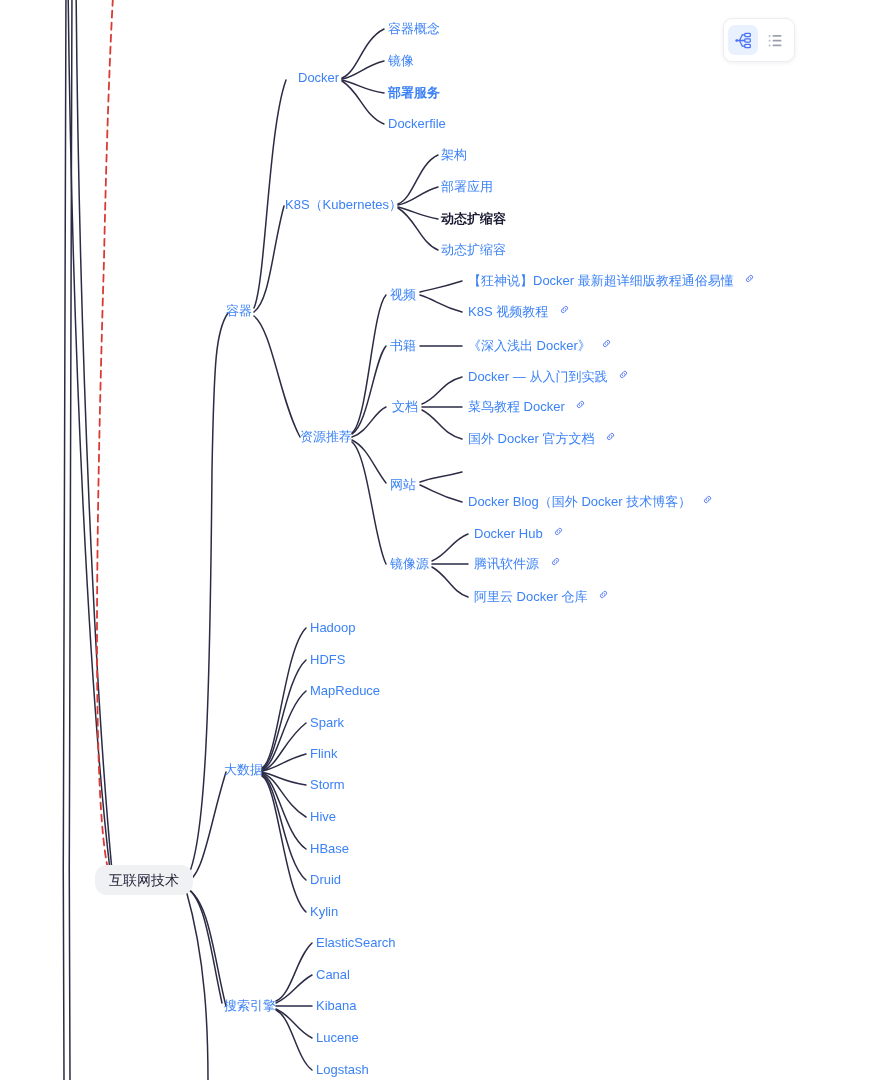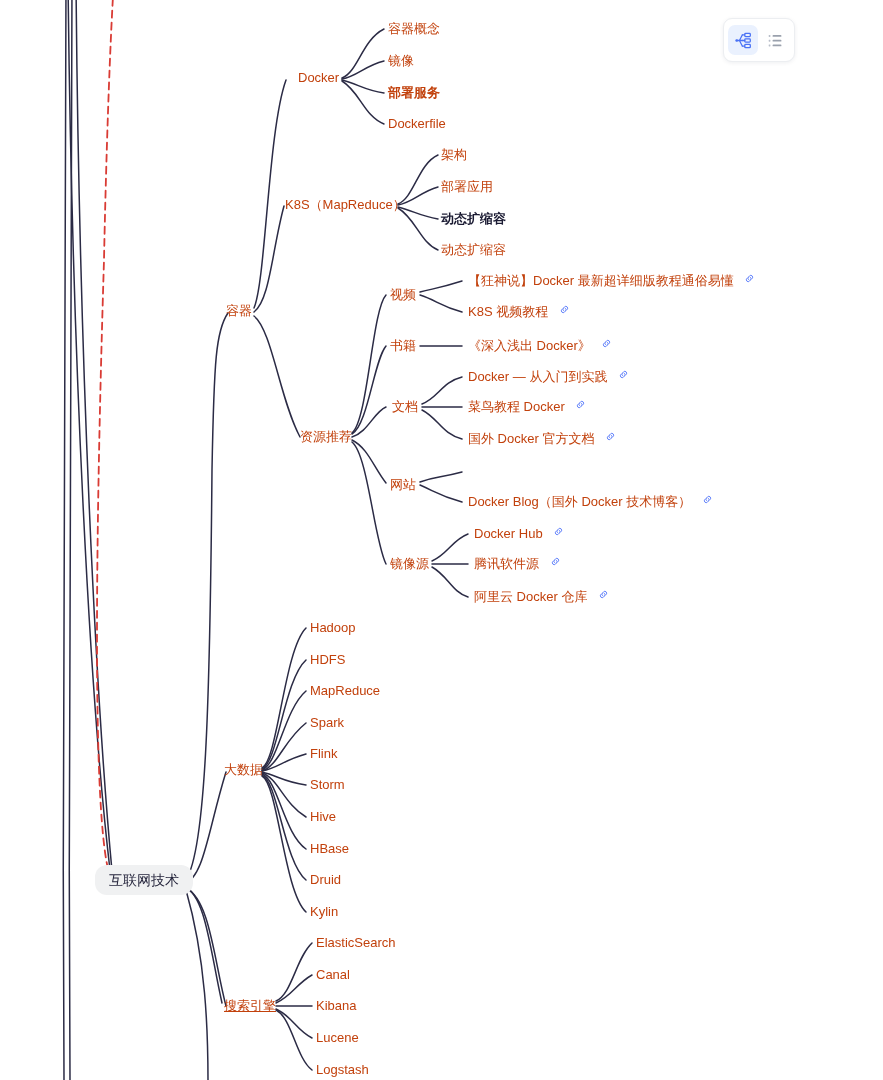--- a/index.html
+++ b/index.html
@@ -5,21 +5,21 @@
   html,body{margin:0;padding:0;}
   body{
     width:883px;height:1080px;background:#ffffff;
     font-family:"Liberation Sans","DejaVu Sans",sans-serif;
     overflow:hidden;position:relative;
   }
   #stage{position:absolute;inset:0;width:883px;height:1080px;}
   svg.edges{position:absolute;left:0;top:0;width:883px;height:1080px;pointer-events:none;}
   .node{
     position:absolute;white-space:nowrap;
-    color:#c2410c;font-size:13px;line-height:16px;
+    color:#3b82f6;font-size:13px;line-height:16px;
     transform:translateY(-50%);
   }
   .node.root{
     background:#f0f1f2;border-radius:12px;
     padding:7px 14px;font-size:14px;color:#25253c;
     transform:translate(0,-50%);
   }
   .node .lk{
     display:inline-block;margin-left:7px;
     color:#5b7cfa;font-size:11px;vertical-align:1px;
@@ -130,21 +130,21 @@
   <div class="node root" style="left:95px;top:880px;">互联网技术</div>
 
   <div class="node" style="left:226px;top:311px;">容器</div>
 
   <div class="node" style="left:298px;top:78px;">Docker</div>
   <div class="node" style="left:388px;top:29px;">容器概念</div>
   <div class="node" style="left:388px;top:61px;">镜像</div>
   <div class="node" style="left:388px;top:93px;font-weight:bold;">部署服务</div>
   <div class="node" style="left:388px;top:124px;">Dockerfile</div>
 
-  <div class="node" style="left:285px;top:205px;">K8S（MapReduce）</div>
+  <div class="node" style="left:285px;top:205px;">K8S（Kubernetes）</div>
   <div class="node" style="left:441px;top:155px;">架构</div>
   <div class="node" style="left:441px;top:187px;">部署应用</div>
   <div class="node bold" style="left:441px;top:219px;">动态扩缩容</div>
   <div class="node" style="left:441px;top:250px;">动态扩缩容</div>
 
   <div class="node" style="left:300px;top:437px;">资源推荐</div>
 
   <div class="node" style="left:390px;top:295px;">视频</div>
   <div class="node" style="left:468px;top:281px;">
     <span>【狂神说】Docker 最新超详细版教程通俗易懂</span>
@@ -230,21 +230,21 @@
   <div class="node" style="left:310px;top:660px;">HDFS</div>
   <div class="node" style="left:310px;top:691px;">MapReduce</div>
   <div class="node" style="left:310px;top:723px;">Spark</div>
   <div class="node" style="left:310px;top:754px;">Flink</div>
   <div class="node" style="left:310px;top:785px;">Storm</div>
   <div class="node" style="left:310px;top:817px;">Hive</div>
   <div class="node" style="left:310px;top:849px;">HBase</div>
   <div class="node" style="left:310px;top:880px;">Druid</div>
   <div class="node" style="left:310px;top:912px;">Kylin</div>
 
-  <div class="node" style="left:224px;top:1006px;text-decoration:underline;">搜索引擎</div>
+  <div class="node" style="left:224px;top:1006px;">搜索引擎</div>
   <div class="node" style="left:316px;top:943px;">ElasticSearch</div>
   <div class="node" style="left:316px;top:975px;">Canal</div>
   <div class="node" style="left:316px;top:1006px;">Kibana</div>
   <div class="node" style="left:316px;top:1038px;">Lucene</div>
   <div class="node" style="left:316px;top:1070px;">Logstash</div>
 
   <div id="toolbar">
     <div class="tbtn active">
       <span>
         <svg width="17" height="17" viewBox="0 0 20 20">

